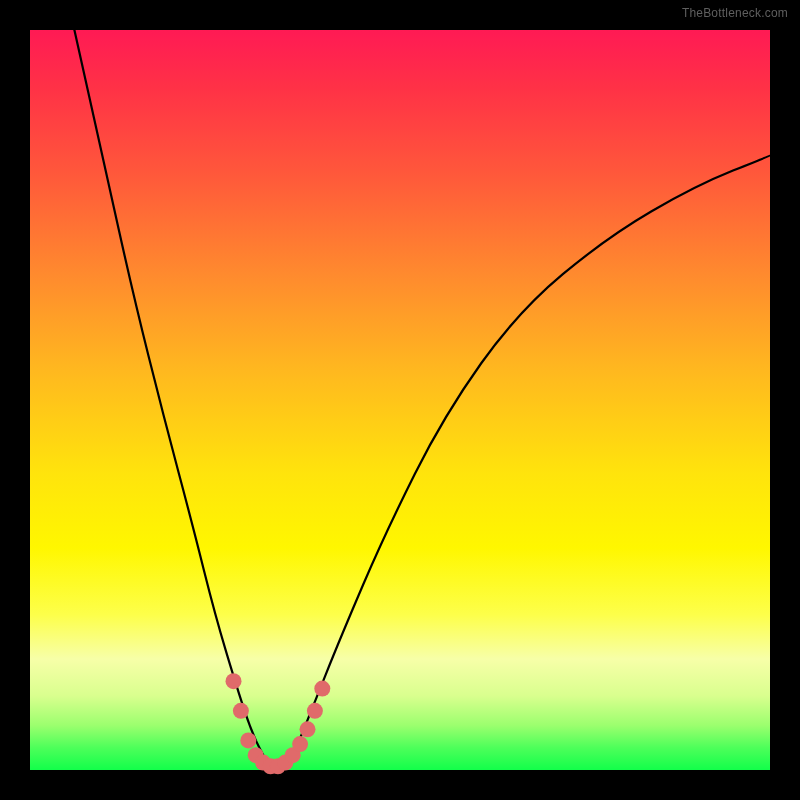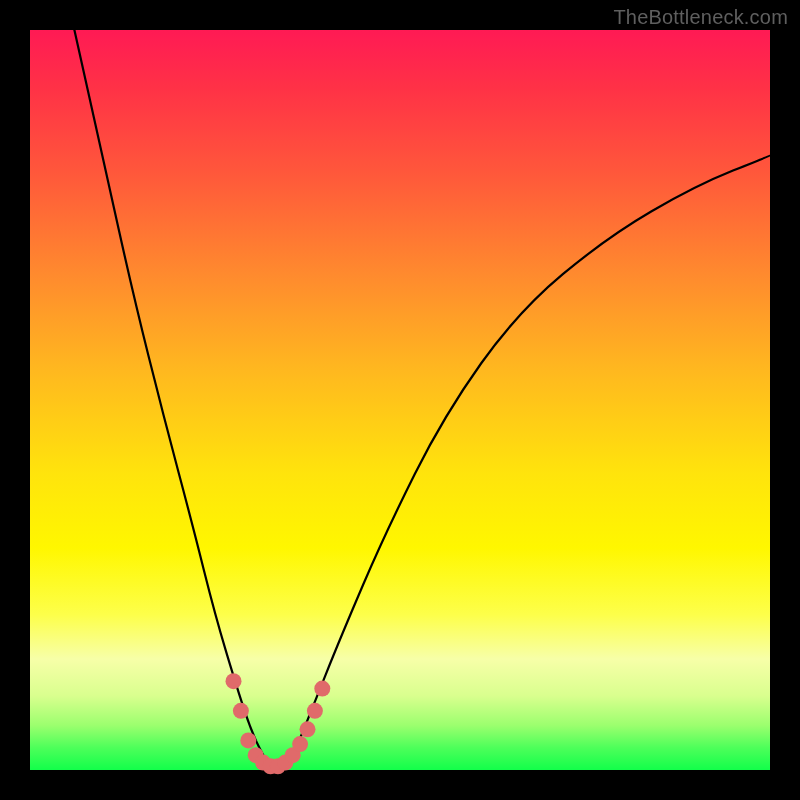--- a/index.html
+++ b/index.html
@@ -39,21 +39,21 @@
       #9bff6e 94%,
       #4dff5a 97%,
       #12ff4a 100%
     );
   }
   .watermark {
     position: absolute;
     top: 6px;
     right: 12px;
     color: #5f5f5f;
-    font-size: 20px;
+    font-size: 12px;
     font-weight: 500;
     letter-spacing: 0.2px;
     user-select: none;
   }
   svg.curve-layer {
     position: absolute;
     left: 0;
     top: 0;
     width: 740px;
     height: 740px;

